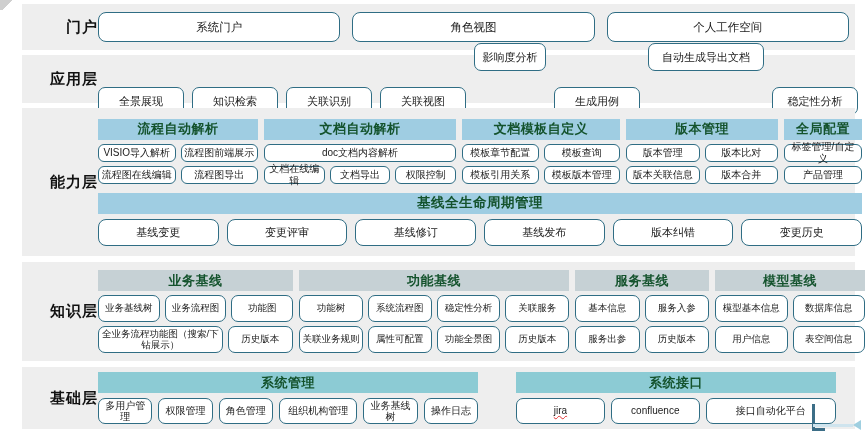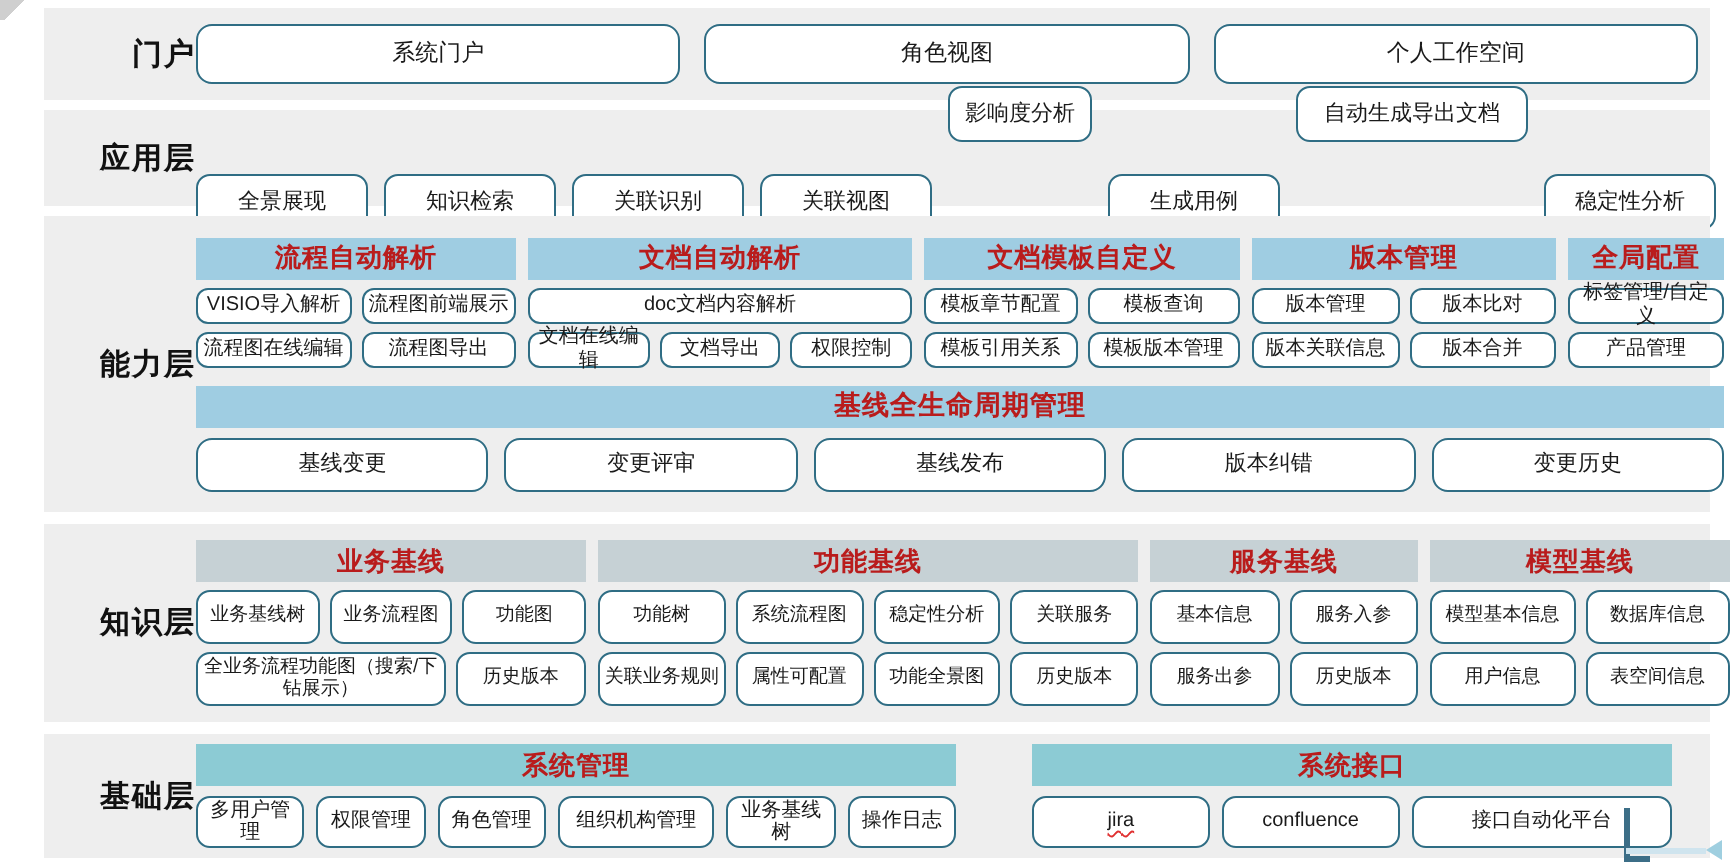--- a/index.html
+++ b/index.html
@@ -96,21 +96,21 @@
   .cap-col.c4 { width: 152px; }
   .cap-col.c5 { width: 78px; }
 
   .group-head {
     height: 21px;
     display: flex;
     align-items: center;
     justify-content: center;
     font-size: 13px;
     font-weight: bold;
-    color: #b91c1c;
+    color: #14532d;
     letter-spacing: 0.5px;
   }
   .group-head.blue { background: #9fcde2; }
   .group-head.gray { background: #c6d1d5; }
   .group-head.teal { background: #8ccbd4; }
 
   .cap-row { display: flex; gap: 5px; }
   .cap-row .pill {
     flex: 1 1 0;
     height: 18px;
@@ -306,20 +306,21 @@
         </div>
       </div>
 
     </div>
 
     <div class="lifecycle">
       <div class="group-head blue">基线全生命周期管理</div>
       <div class="lifecycle-row">
         <div class="pill">基线变更</div>
         <div class="pill">变更评审</div>
+        <div class="pill">基线修订</div>
         <div class="pill">基线发布</div>
         <div class="pill">版本纠错</div>
         <div class="pill">变更历史</div>
       </div>
     </div>
 
   </div>
 </div>
 
 <div class="layer" id="know-layer">

